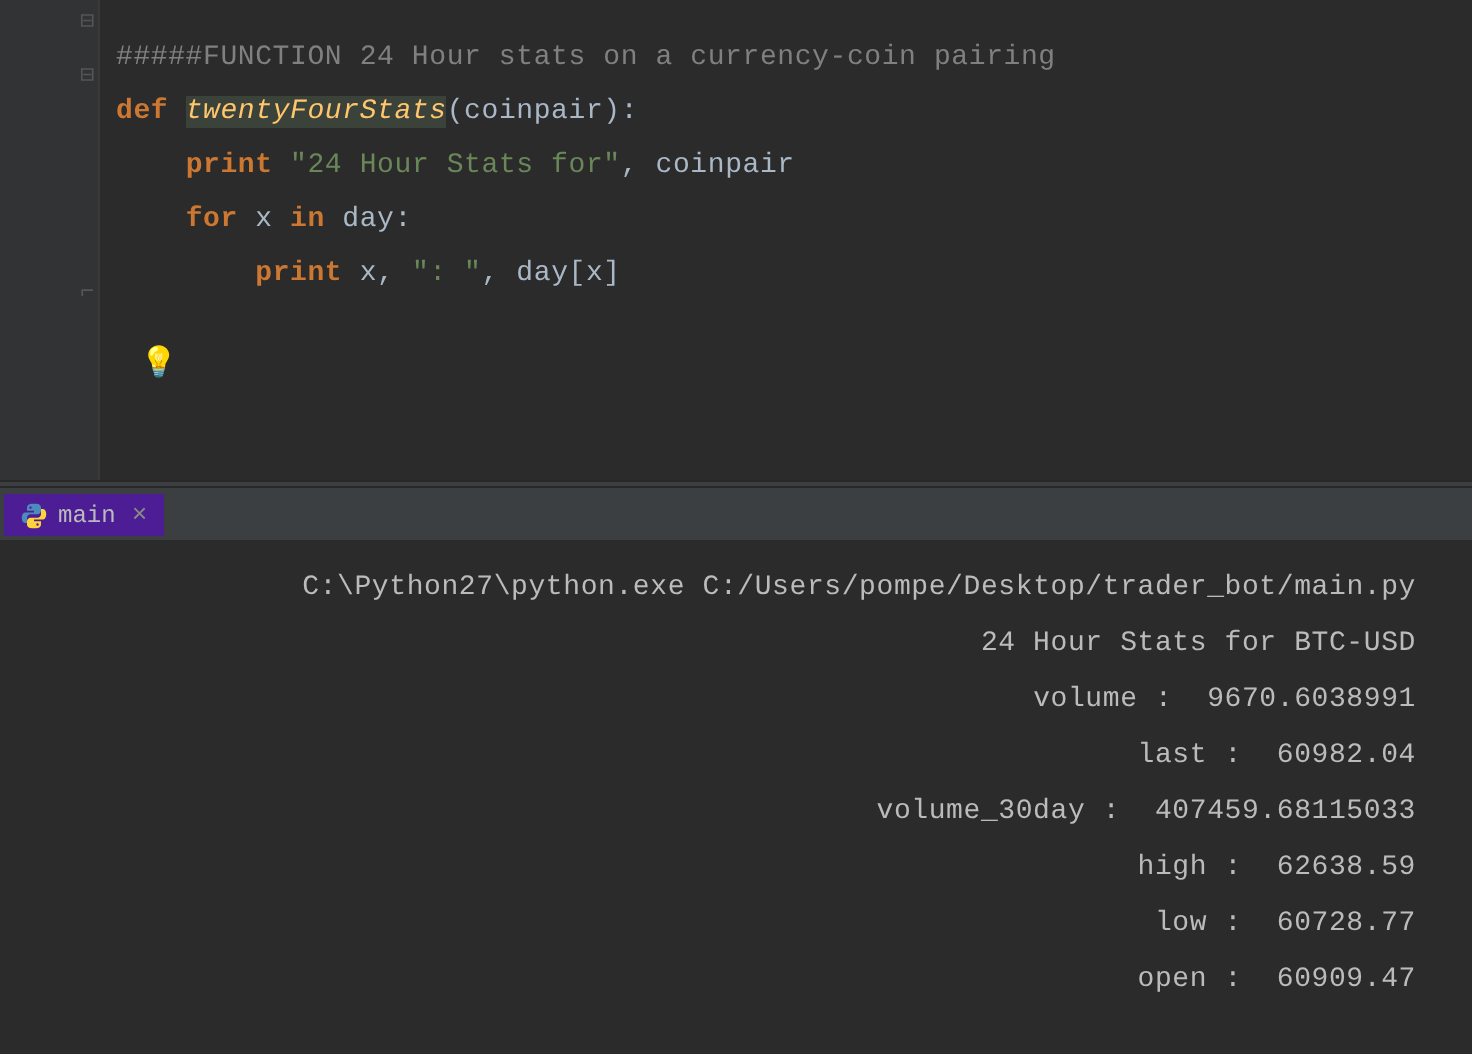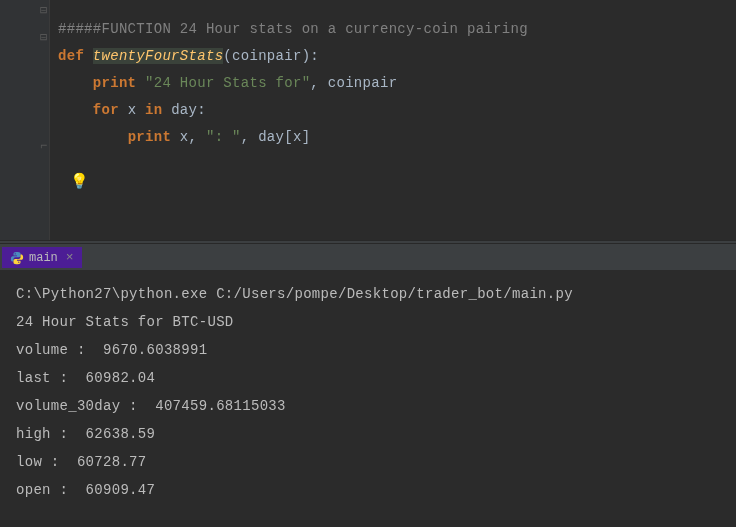--- a/index.html
+++ b/index.html
@@ -107,26 +107,27 @@
       margin-right: 5px;
       display: inline-flex;
     }
     .close-x {
       margin-left: 8px;
       color: #888;
       font-size: 13px;
     }
     .console {
       flex: 1;
-      padding: 10px 16px;
+      padding: 10px 28px;
       font-family: 'Menlo', 'Consolas', 'Courier New', monospace;
       font-size: 14px;
       line-height: 28px;
       color: #bbbbbb;
       letter-spacing: 0.3px;
+      text-align: right;
     }
     .console-line { white-space: pre; }
   </style>
 </head>
 <body>
 
 <div class="editor-pane" style="height:240px;">
   <div class="gutter">
     <span class="gutter-fold" style="top:5px;">⊟</span>
     <span class="gutter-fold" style="top:32px;">⊟</span>

